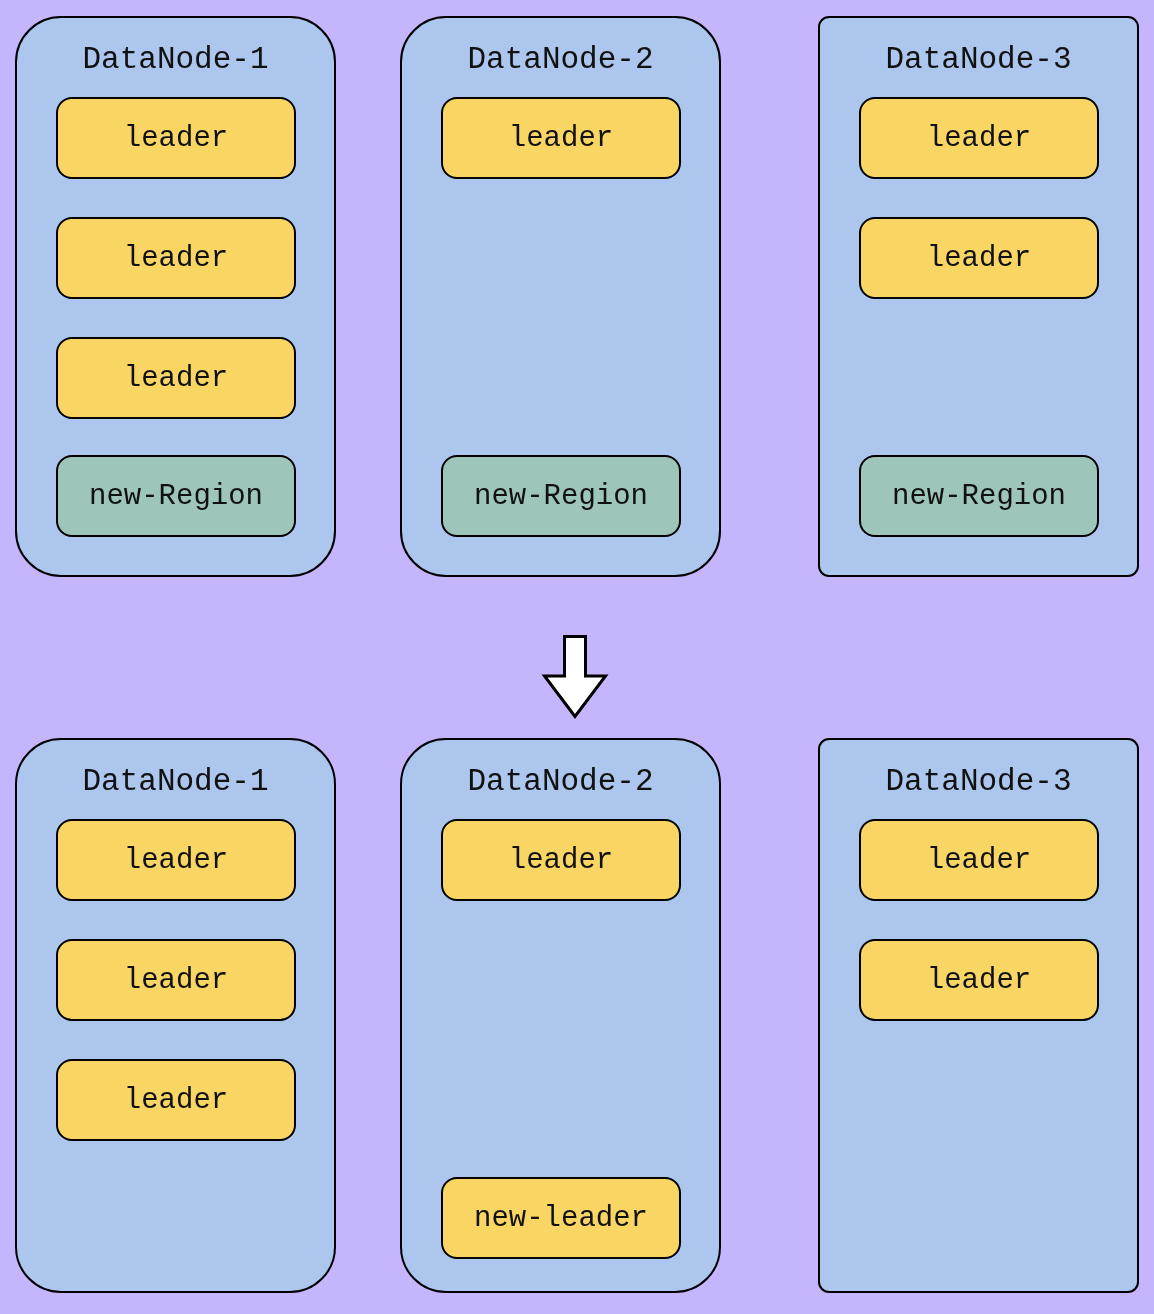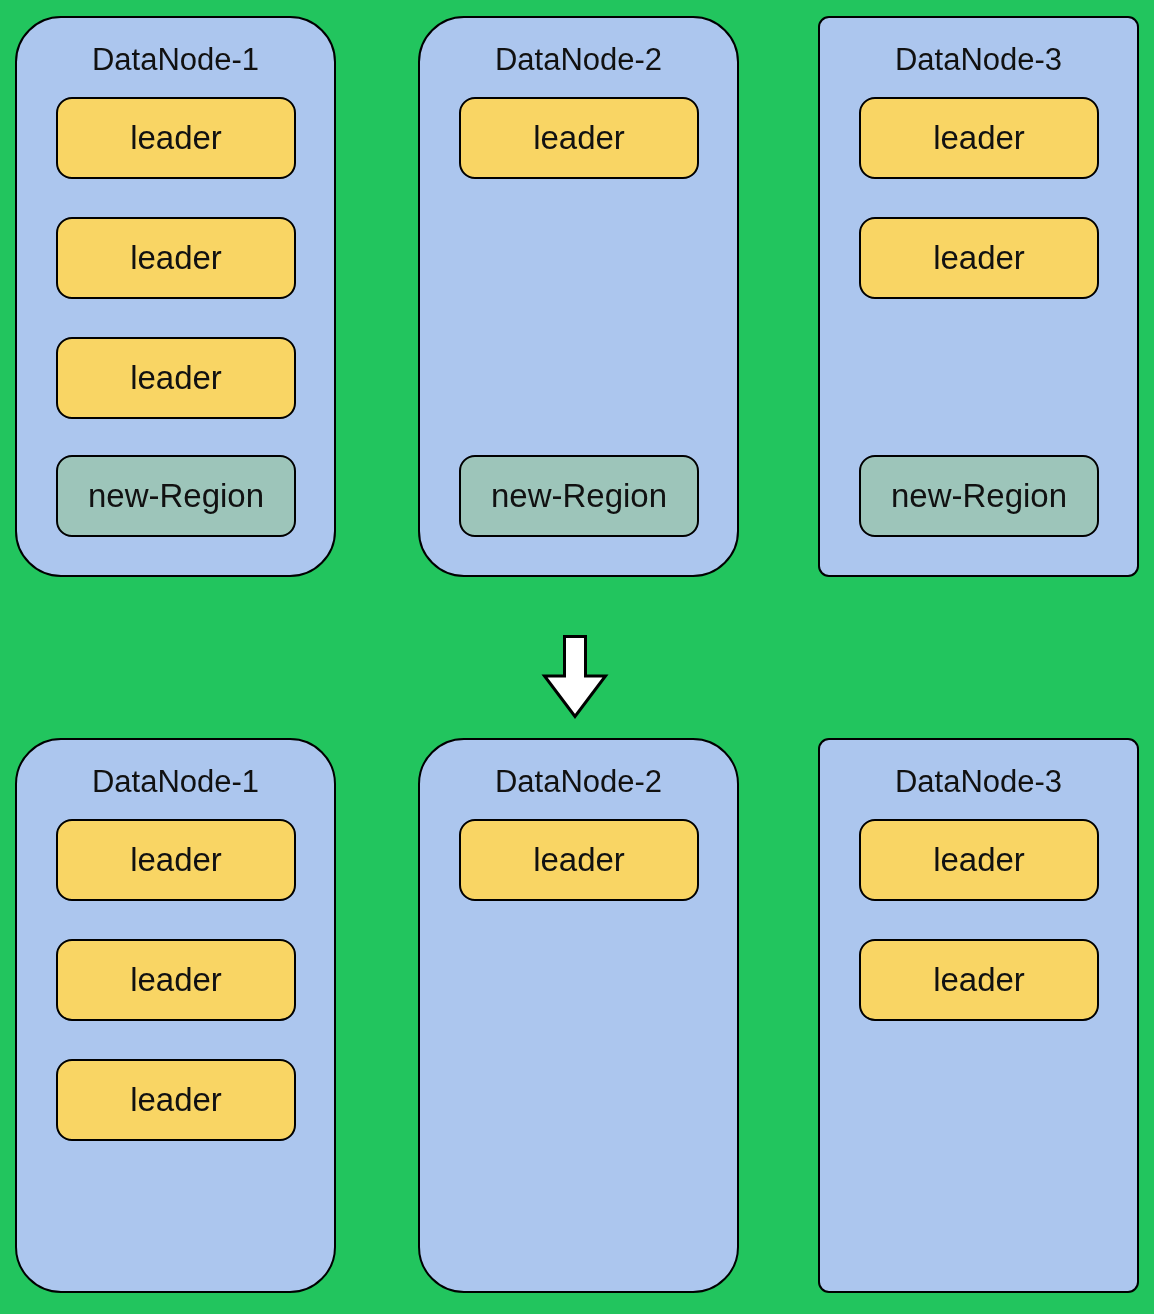--- a/index.html
+++ b/index.html
@@ -5,34 +5,35 @@
   html, body {
     margin: 0;
     padding: 0;
     background: #ffffff;
     font-family: "Liberation Sans", "DejaVu Sans", sans-serif;
   }
   #canvas {
     position: relative;
     width: 1154px;
     height: 1314px;
-    background: #22c55e;
+    background: #c4b5fd;
     overflow: hidden;
+    font-family: Liberation Mono, monospace;
   }
   .node {
     position: absolute;
     width: 321px;
     border: 2px solid #000000;
     border-radius: 46px;
     box-sizing: border-box;
   }
   .section-before .node { top: 16px; height: 561px; }
   .section-after  .node { top: 738px; height: 555px; }
   .node.col-0 { left: 15px; }
-  .node.col-1 { left: 418px; padding-left: 14px; }
+  .node.col-1 { left: 400px; padding-left: 14px; }
   .node.col-2 { left: 818px; border-radius: 11px; }
   .node-title {
     position: absolute;
     top: 24px;
     left: 0;
     width: 100%;
     text-align: center;
     font-size: 31px;
     color: #111111;
     white-space: nowrap;
@@ -41,21 +42,21 @@
     position: absolute;
     left: 39px;
     width: 240px;
     height: 82px;
     border: 2px solid #000000;
     border-radius: 16px;
     box-sizing: border-box;
     display: flex;
     align-items: center;
     justify-content: center;
-    font-size: 33px;
+    font-size: 29px;
     color: #111111;
     white-space: nowrap;
   }
   .slot-0 { top: 79px; }
   .slot-1 { top: 199px; }
   .slot-2 { top: 319px; }
   .slot-3 { top: 437px; }
   .arrow-wrap {
     position: absolute;
     left: 541px;
@@ -105,20 +106,21 @@
     <div class="node col-0" style="background-color: rgb(172, 198, 238);">
       <div class="node-title">DataNode-1</div>
       <div class="box slot-0" style="background-color: rgb(249, 213, 100);">leader</div>
       <div class="box slot-1" style="background-color: rgb(249, 213, 100);">leader</div>
       <div class="box slot-2" style="background-color: rgb(249, 213, 100);">leader</div>
     </div>
 
     <div class="node col-1" style="background-color: rgb(172, 198, 238);">
       <div class="node-title">DataNode-2</div>
       <div class="box slot-0" style="background-color: rgb(249, 213, 100);">leader</div>
+      <div class="box slot-3" style="background-color: rgb(249, 213, 100);">new-leader</div>
     </div>
 
     <div class="node col-2" style="background-color: rgb(172, 198, 238);">
       <div class="node-title">DataNode-3</div>
       <div class="box slot-0" style="background-color: rgb(249, 213, 100);">leader</div>
       <div class="box slot-1" style="background-color: rgb(249, 213, 100);">leader</div>
     </div>
 
   </div>
 

